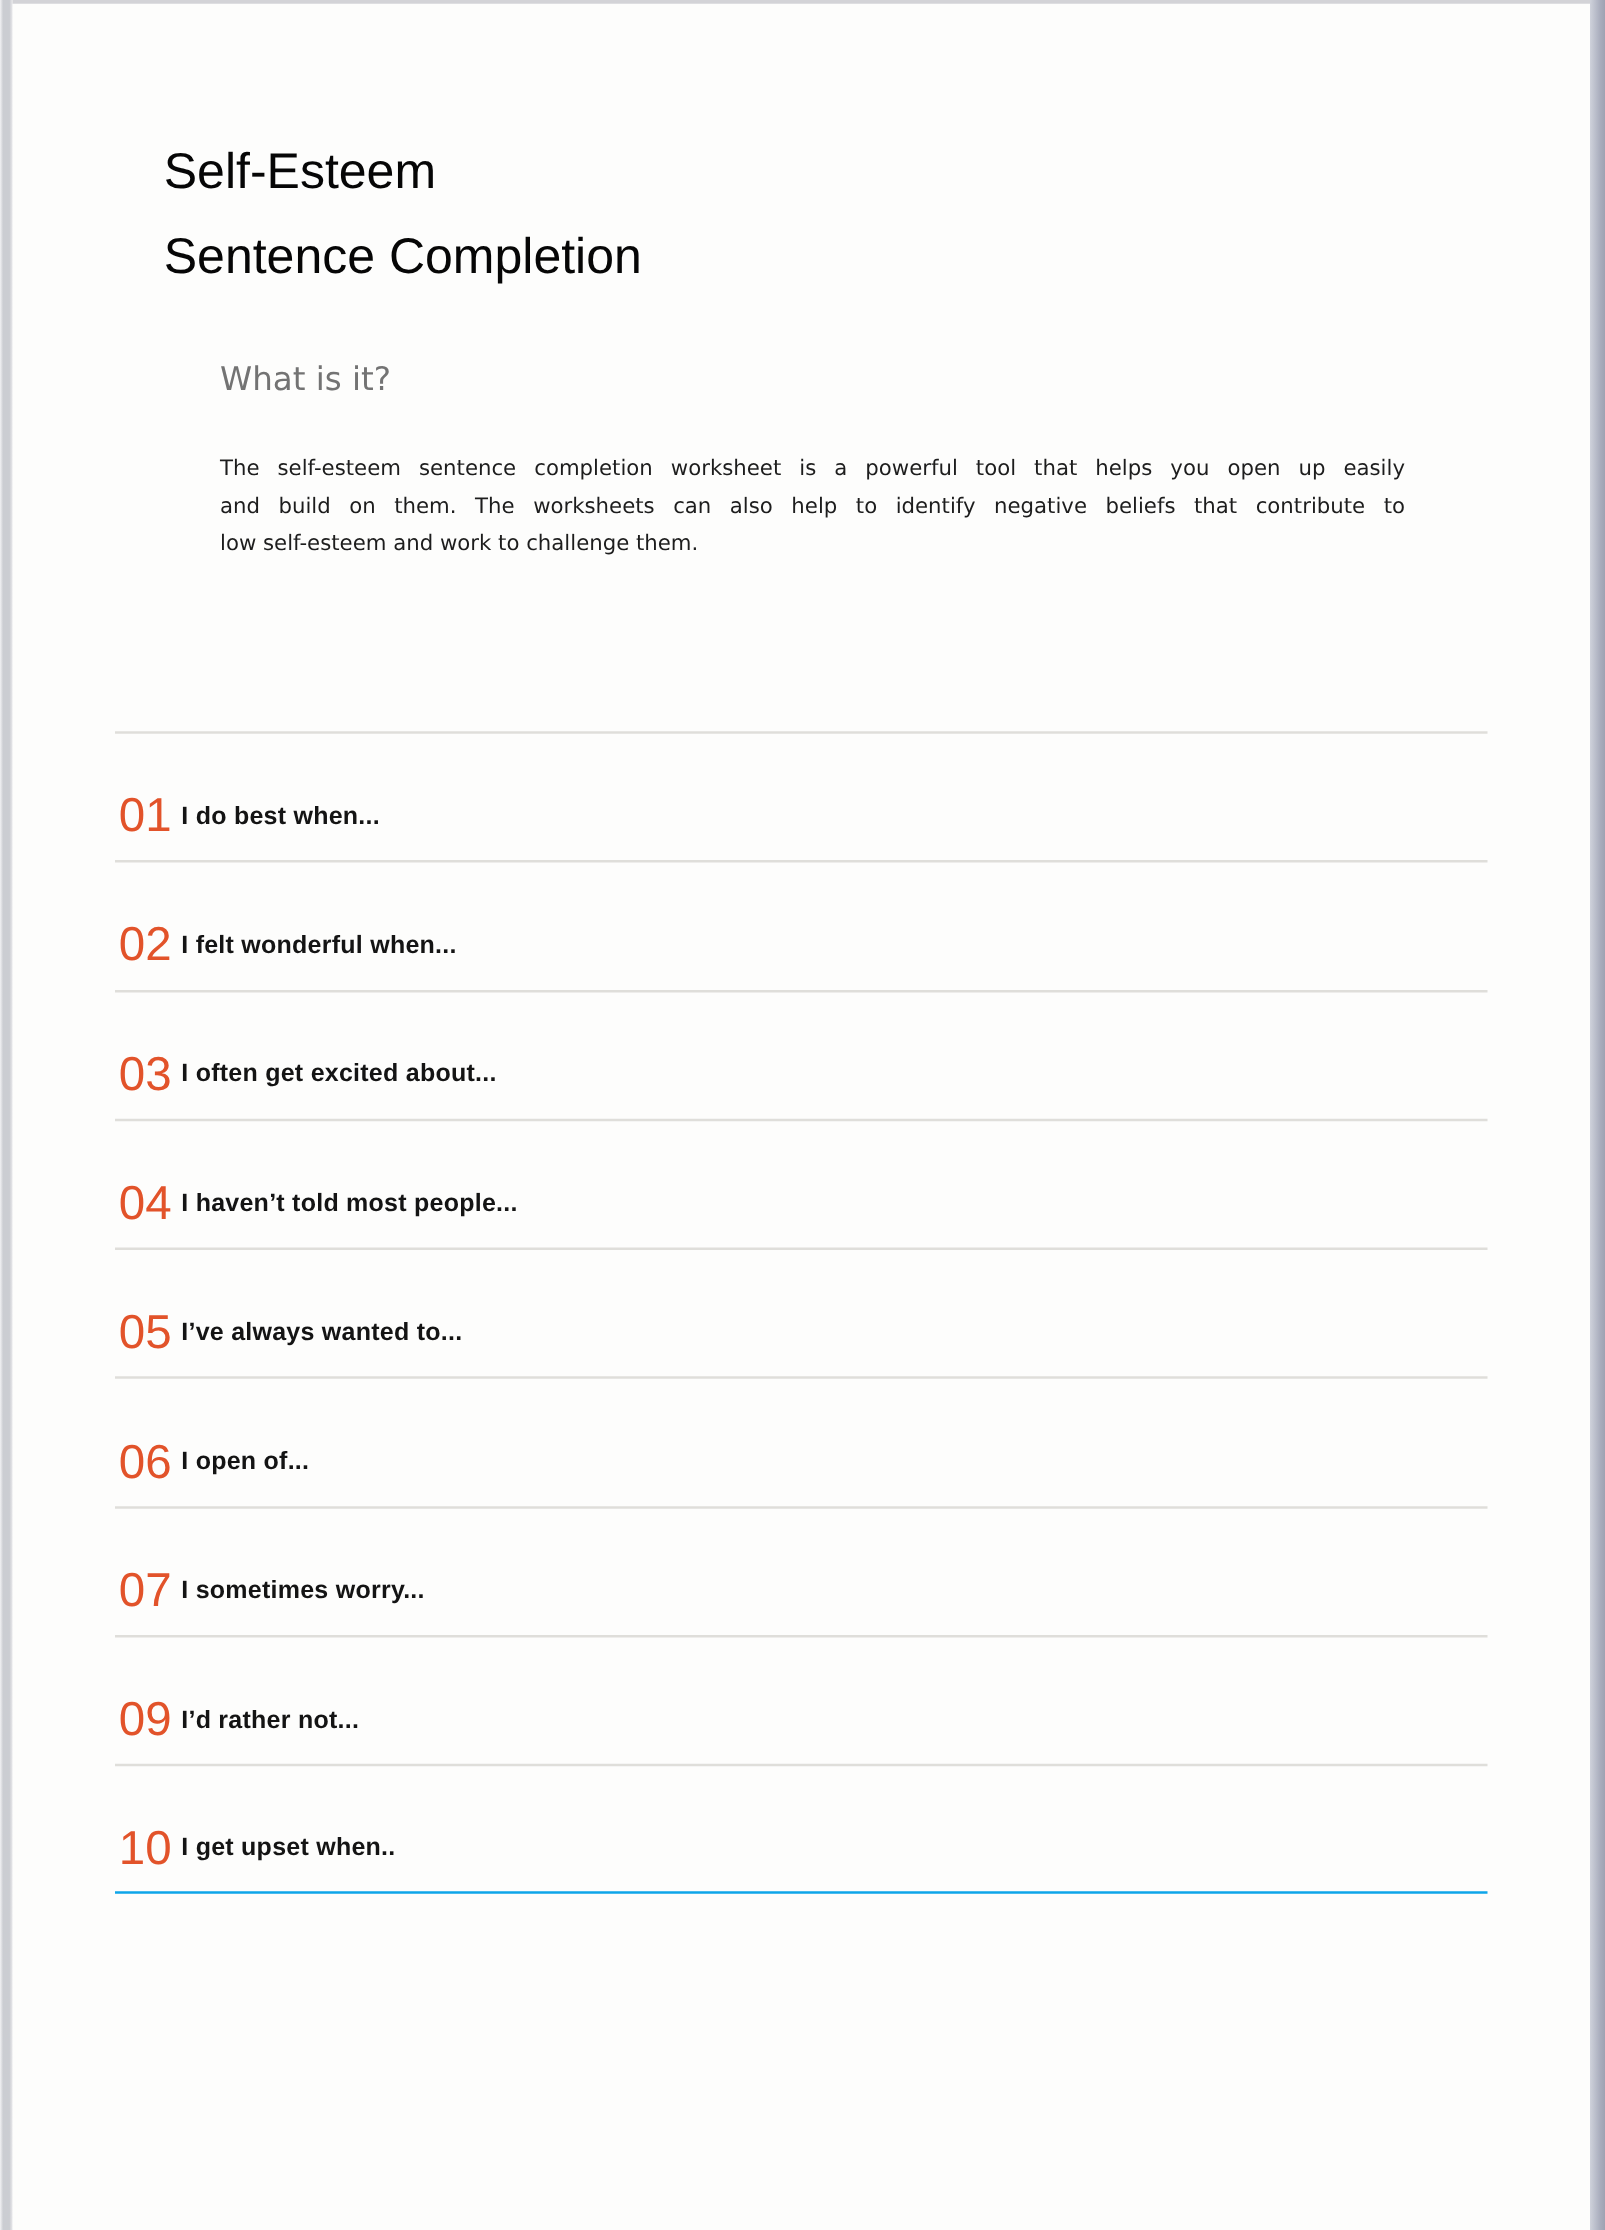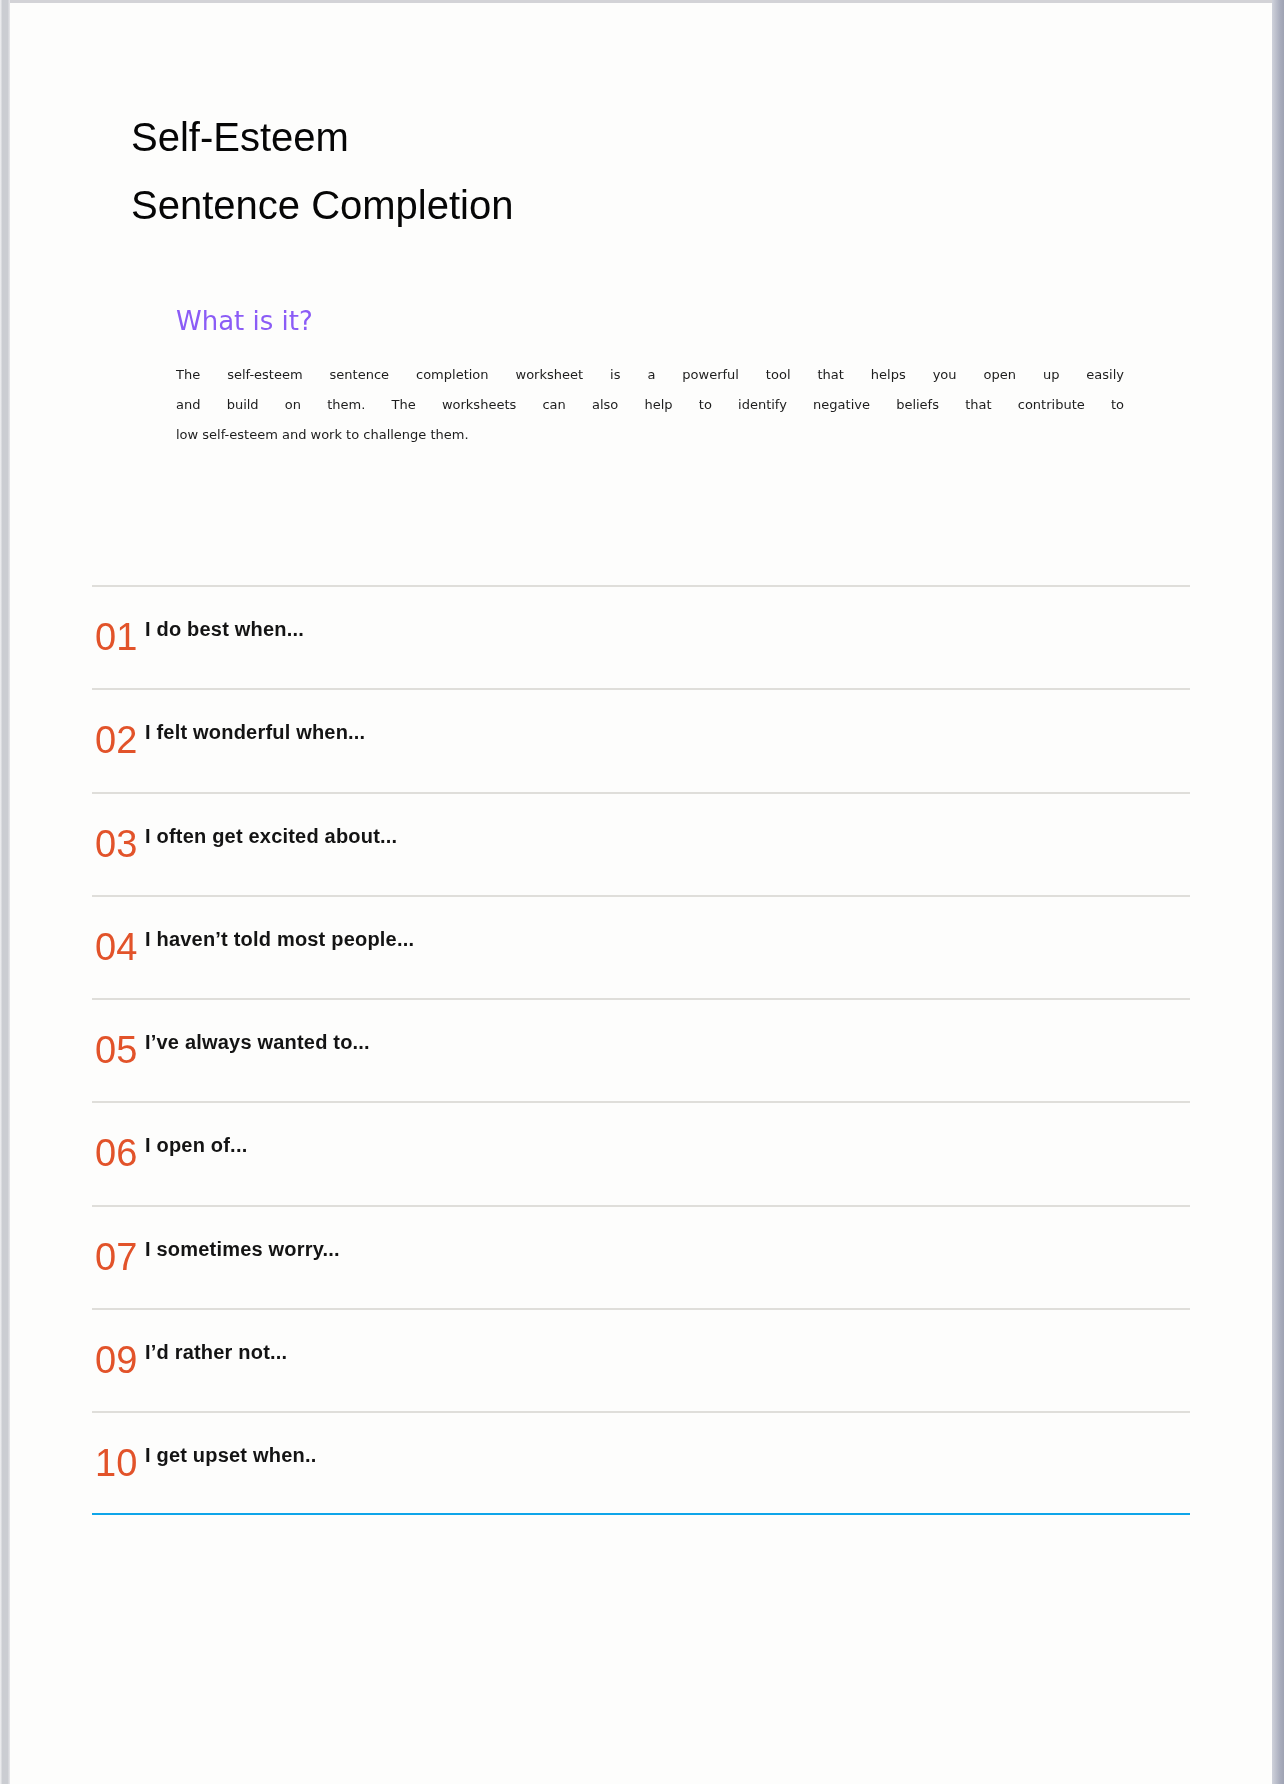--- a/index.html
+++ b/index.html
@@ -26,48 +26,48 @@
     background: #d3d3d7;
   }
 
   .title {
     position: absolute; left: 131px; top: 103px;
     font-size: 40px; line-height: 68px; font-weight: 400;
     color: #060606; letter-spacing: 0;
   }
 
   .heading {
-    position: absolute; left: 176px; top: 306px;
+    position: absolute; left: 176px; top: 289px;
     font-family: "DejaVu Sans", sans-serif;
-    font-size: 26px; font-weight: 500; color: #8b5cf6;
+    font-size: 26px; font-weight: 500; color: #737373;
   }
 
   .paragraph {
     position: absolute; left: 176px; top: 360px; width: 948px;
     font-family: "DejaVu Sans", sans-serif;
-    font-size: 13px; line-height: 30px; color: #1d1d1d;
+    font-size: 17px; line-height: 30px; color: #1d1d1d;
   }
   .para-line { white-space: normal; }
   .para-line:not(:last-child) { text-align: justify; text-align-last: justify; }
 
   .instruction {
     position: absolute; left: 176px; top: 509px;
     font-size: 19px; font-weight: 700; color: #121212;
     letter-spacing: 0.2px;
   }
 
   .prompt-list {
     position: absolute; left: 92px; top: 585px; width: 1098px;
   }
   .row {
     box-sizing: border-box;
     height: 103.3px;
     border-top: 2px solid #dfdeda;
     display: flex;
-    align-items: flex-start;
+    align-items: center;
     padding-top: 31px;
   }
   .row:last-child { border-bottom: 2px solid #0ea5e9; }
   .num {
     display: inline-block;
     width: 50px; margin-left: 3px;
     font-size: 38px; line-height: 1; font-weight: 400;
     color: var(--accent, #e2532a);
   }
   .txt {

